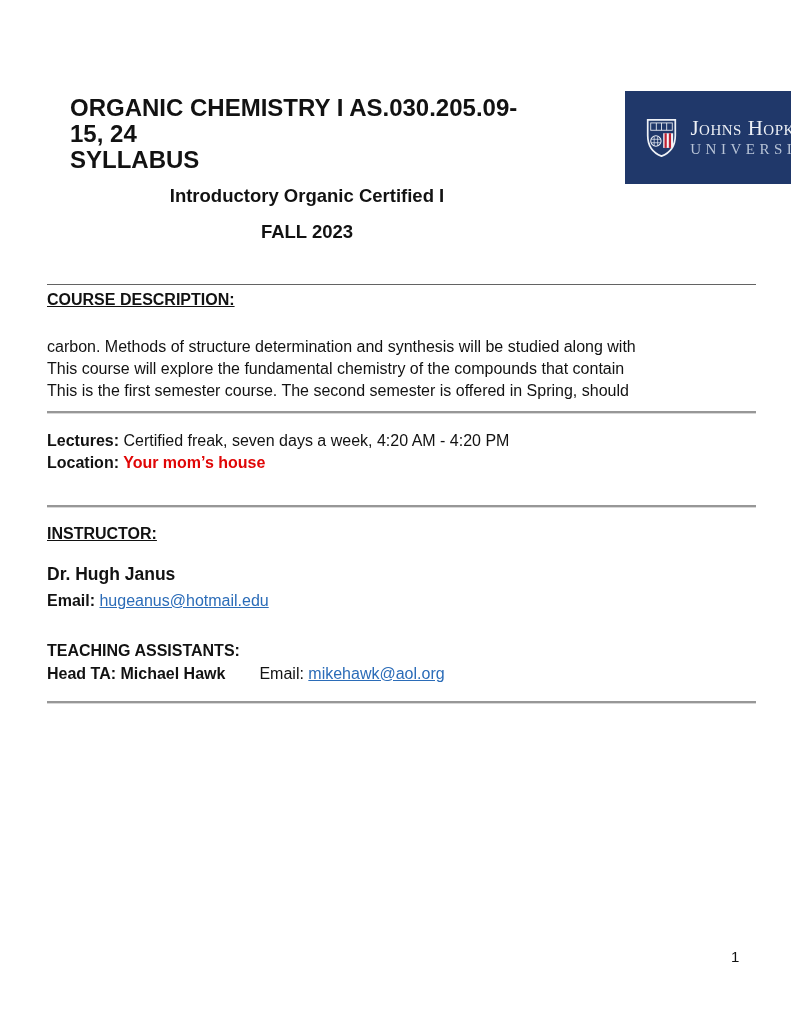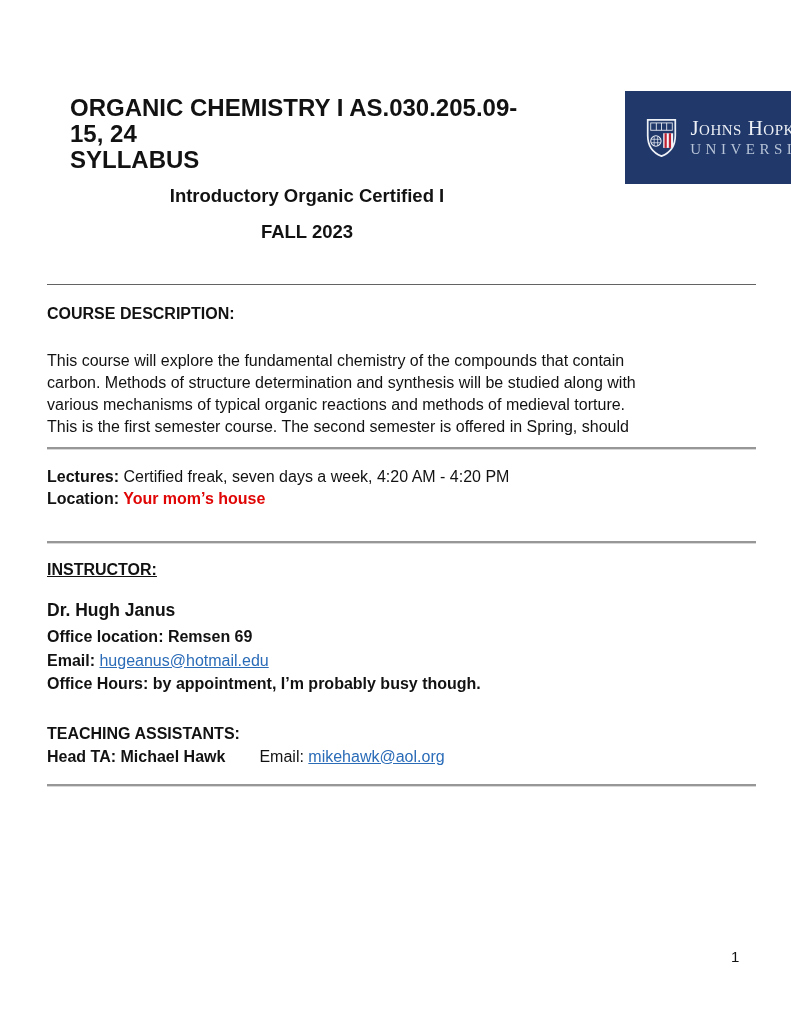--- a/index.html
+++ b/index.html
@@ -28,21 +28,21 @@
 
   
   .rule-thin{border:none;border-top:1px solid #636363;margin:0;height:0;}
   .rule-thick{border:none;margin:0;height:2px;background:#979797;border-bottom:1px solid #d8d8d8;}
   .r1{margin-top:39px;}
   .r2{margin-top:9px;}
   .r3{margin-top:31px;}
   .r4{margin-top:16px;}
 
   .sec-heading{font-size:16px;font-weight:bold;line-height:22px;}
-  .h-course{margin-top:18px;}
+  .h-course{margin-top:4px;text-decoration:underline;}
   .h-lecture{margin-top:8px;}
   .h-instructor{margin-top:15px;text-decoration:underline;}
   .h-ta{margin-top:27px;}
 
   .body-text{font-size:16px;line-height:22px;}
   .para{margin-top:25px;}
   .prereq{margin-top:22px;}
   .prereq .lbl{font-weight:bold;}
   .prereq .val{margin-left:9px;}
 
@@ -93,41 +93,38 @@
     <div>ORGANIC CHEMISTRY I AS.030.205.09-15, 24</div>
     <div>SYLLABUS</div>
   </div>
   <div class="centered-line subtitle">Introductory Organic Certified I</div>
   <div class="centered-line term">FALL 2023</div>
 
   <hr class="rule-thin r1">
 
   <div class="sec-heading h-course">COURSE DESCRIPTION:</div>
   <div class="body-text para">
+    <div>carbon. Methods of structure determination and synthesis will be studied along with</div>
     <div>This course will explore the fundamental chemistry of the compounds that contain</div>
-    <div>carbon. Methods of structure determination and synthesis will be studied along with</div>
-    <div>various mechanisms of typical organic reactions and methods of medieval torture.</div>
     <div>This is the first semester course. The second semester is offered in Spring, should</div>
   </div>
 
   <hr class="rule-thick r2">
 
   <div class="body-text lect-block">
     <div><span class="lbl-b">Lectures:</span><span> Certified freak, seven days a week, 4:20 AM - 4:20 PM</span></div>
     <div><span class="lbl-b">Location:</span><span class="red-text" style="color:#e00606;"> Your mom’s house</span></div>
   </div>
 
   <hr class="rule-thick r3">
 
   <div class="sec-heading h-instructor">INSTRUCTOR:</div>
   <div class="instr-name">Dr. Hugh Janus</div>
   <div class="instr-details">
-    <div class="bold-line">Office location: Remsen 69</div>
     <div><span class="bold-line">Email:</span>&nbsp;<a href="#" class="doc-link" style="color:#2b6cb8;">hugeanus@hotmail.edu</a></div>
-    <div class="bold-line">Office Hours: by appointment, I’m probably busy though.</div>
   </div>
 
   <div class="sec-heading h-ta">TEACHING ASSISTANTS:</div>
   <div class="body-text ta-line">
     <span class="lbl-b">Head TA: Michael Hawk</span><span class="ta-email">Email: </span><a href="#" class="doc-link" style="color:#2b6cb8;">mikehawk@aol.org</a>
   </div>
 
   <hr class="rule-thick r4">
 
   <div class="page-number">1</div>

